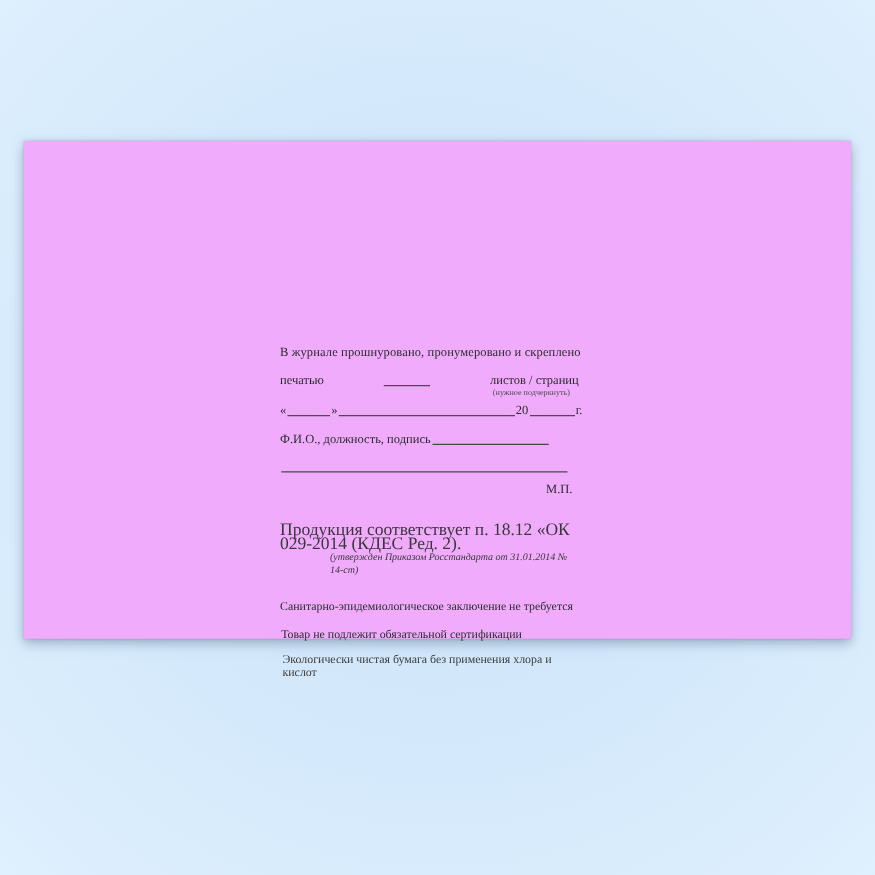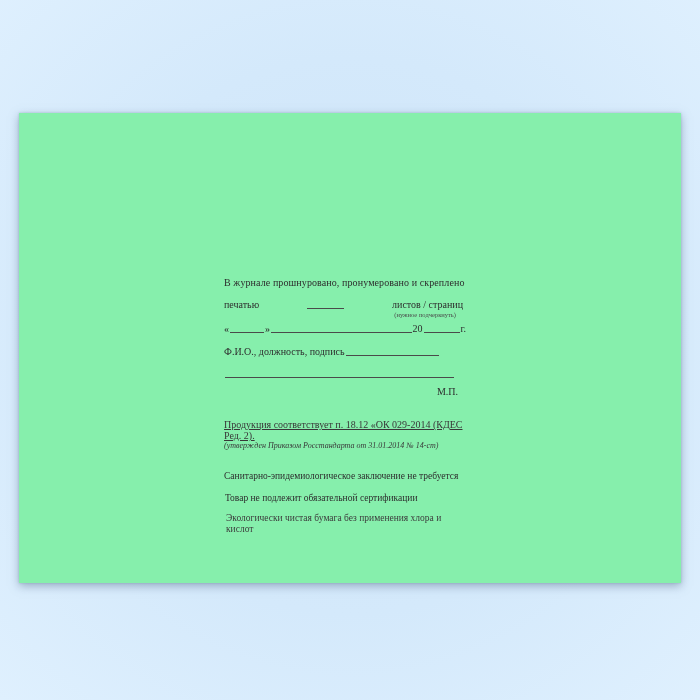--- a/index.html
+++ b/index.html
@@ -11,22 +11,22 @@
   }
   body {
     background: radial-gradient(circle at 50% 48%, #cde3f8 0%, #d4e9fb 55%, #dff0fe 100%);
     font-family: "Liberation Serif", serif;
   }
   .page {
     position: absolute;
     left: 19px;
     top: 113px;
     width: 662px;
-    height: 470px;
-    background: #86efac;
+    height: 398px;
+    background: #f0abfc;
     box-shadow: 0 3px 9px rgba(96, 120, 150, 0.55), 0 0 2px rgba(96, 120, 150, 0.35);
   }
   .content {
     position: absolute;
     left: 205px;
     top: 164px;
     width: 242px;
     color: #2d2d2d;
     font-size: 10px;
     line-height: 12px;
@@ -50,23 +50,23 @@
     line-height: 8px;
     color: #4a4a4a;
     text-align: right;
     padding-right: 10px;
   }
   .date-row { margin-top: 4px; }
   .fio-row { margin-top: 11px; padding-right: 26px; }
   .blank-row { margin-top: 10px; padding-right: 11px; height: 12px; }
   .mp-line { margin-top: 6px; text-align: right; padding-right: 8px; }
   .compliance { margin-top: 21px; color: #383838; }
-  .compliance-l1 { font-size: 10px; line-height: 11px; text-decoration: underline; }
+  .compliance-l1 { font-size: 14px; line-height: 11px; }
   .compliance-l2 { font-size: 8px; line-height: 10px; }
-  .compliance-l3 { font-size: 8px; line-height: 10px; font-style: italic; }
+  .compliance-l3 { font-size: 8px; line-height: 10px; font-style: italic; margin-left: 40px; }
   .note-sanitary { margin-top: 20px; font-size: 9.5px; line-height: 11px; }
   .note-cert { margin-top: 11px; font-size: 9.5px; line-height: 11px; padding-left: 1px; }
   .note-eco { margin-top: 9px; font-size: 9.5px; line-height: 11px; padding-left: 2px; color: #3c3c3c; }
   .age-row {
     margin-top: 9px;
     display: flex;
     align-items: flex-start;
   }
   .age-badge {
     margin-left: 6px;

